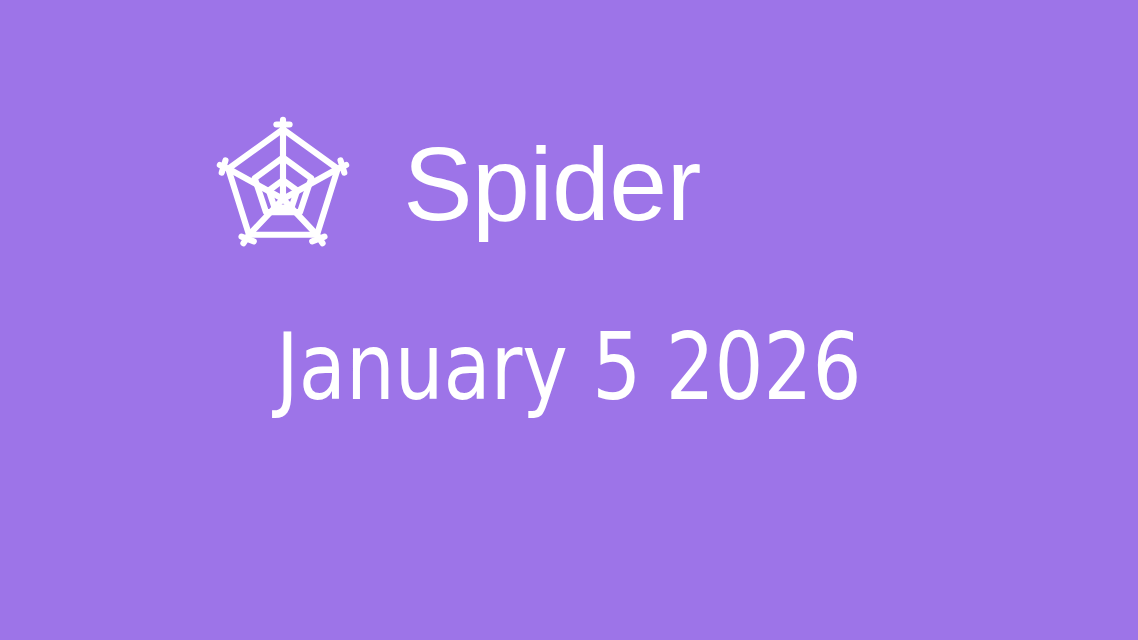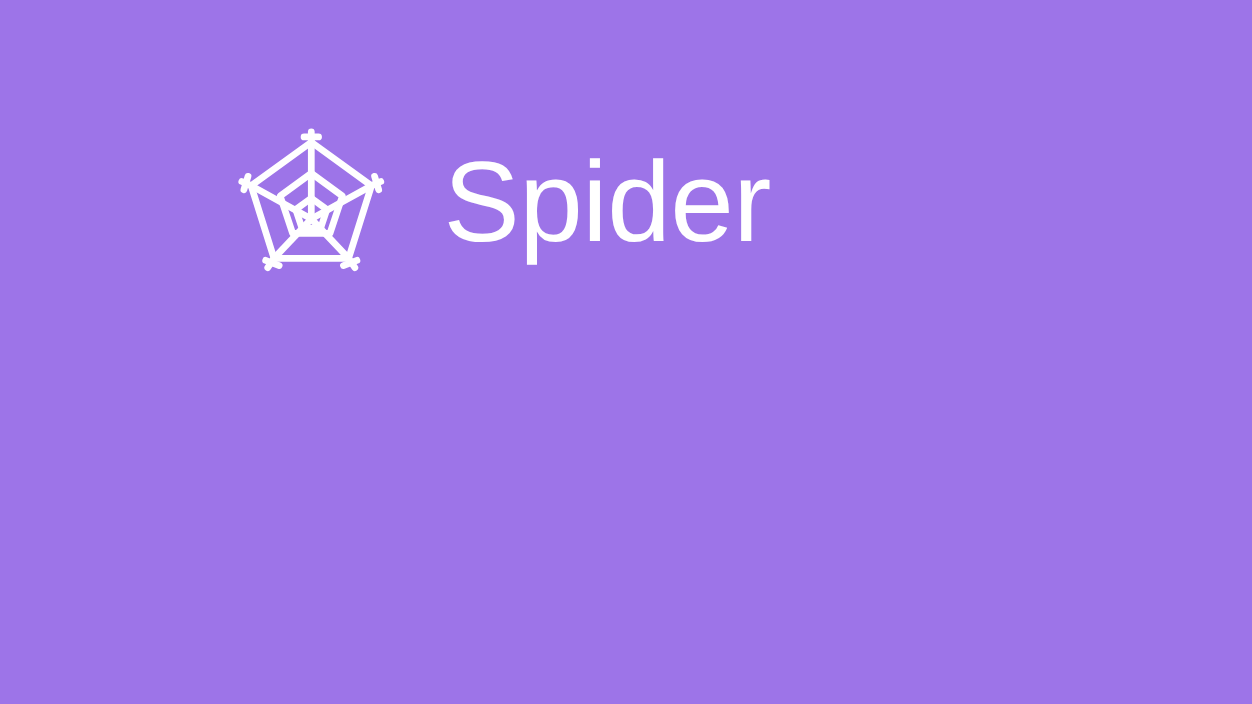--- a/index.html
+++ b/index.html
@@ -121,14 +121,17 @@
         <line x1="131" y1="47" x2="135" y2="60"></line>
         <line x1="101" y1="133" x2="114" y2="128"></line>
         <line x1="39" y1="133" x2="26" y2="128"></line>
         <line x1="9" y1="47" x2="5" y2="60"></line>
       </g>
     </svg>
 
     <div id="game-title">Spider</div>
   </div>
 
+  <div id="date-row">
+    <div id="game-date">January 5 2026</div>
+  </div>
 
 </div>
 
 </body></html>

